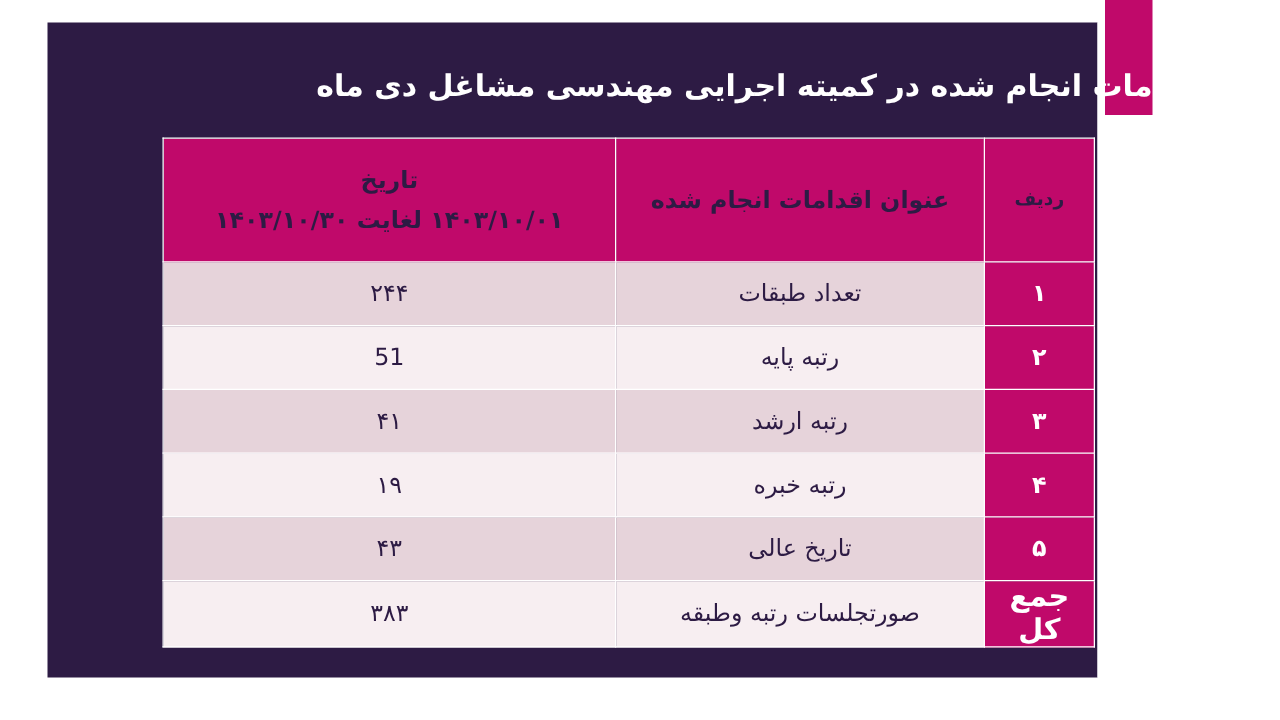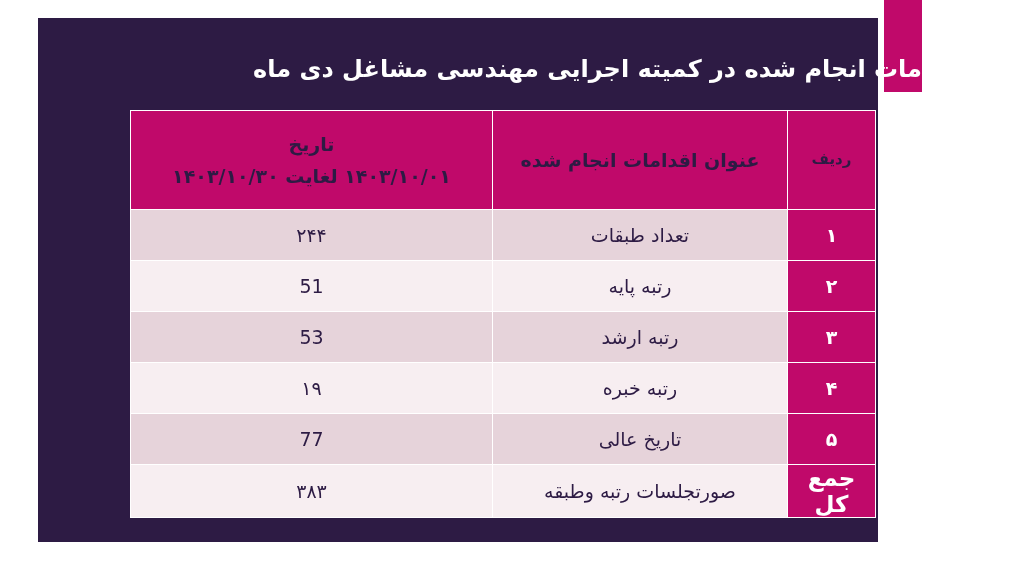--- a/index.html
+++ b/index.html
@@ -144,31 +144,31 @@
         <td class="cell-tarikh">۲۴۴</td>
       </tr>
       <tr class="r-even">
         <td class="cell-radif">۲</td>
         <td class="cell-onvan">رتبه پایه</td>
         <td class="cell-tarikh">51</td>
       </tr>
       <tr class="r-odd">
         <td class="cell-radif">۳</td>
         <td class="cell-onvan">رتبه ارشد</td>
-        <td class="cell-tarikh">53</td>
+        <td class="cell-tarikh">۴۱</td>
       </tr>
       <tr class="r-even">
         <td class="cell-radif">۴</td>
         <td class="cell-onvan">رتبه خبره</td>
         <td class="cell-tarikh">۱۹</td>
       </tr>
       <tr class="r-odd">
         <td class="cell-radif">۵</td>
         <td class="cell-onvan">تاریخ عالی</td>
-        <td class="cell-tarikh">77</td>
+        <td class="cell-tarikh">۴۳</td>
       </tr>
       <tr class="r-even total">
         <td class="cell-radif">جمع کل</td>
         <td class="cell-onvan">صورتجلسات رتبه وطبقه</td>
         <td class="cell-tarikh">۳۸۳</td>
       </tr>
     </tbody>
   </table>
 
 </div>

